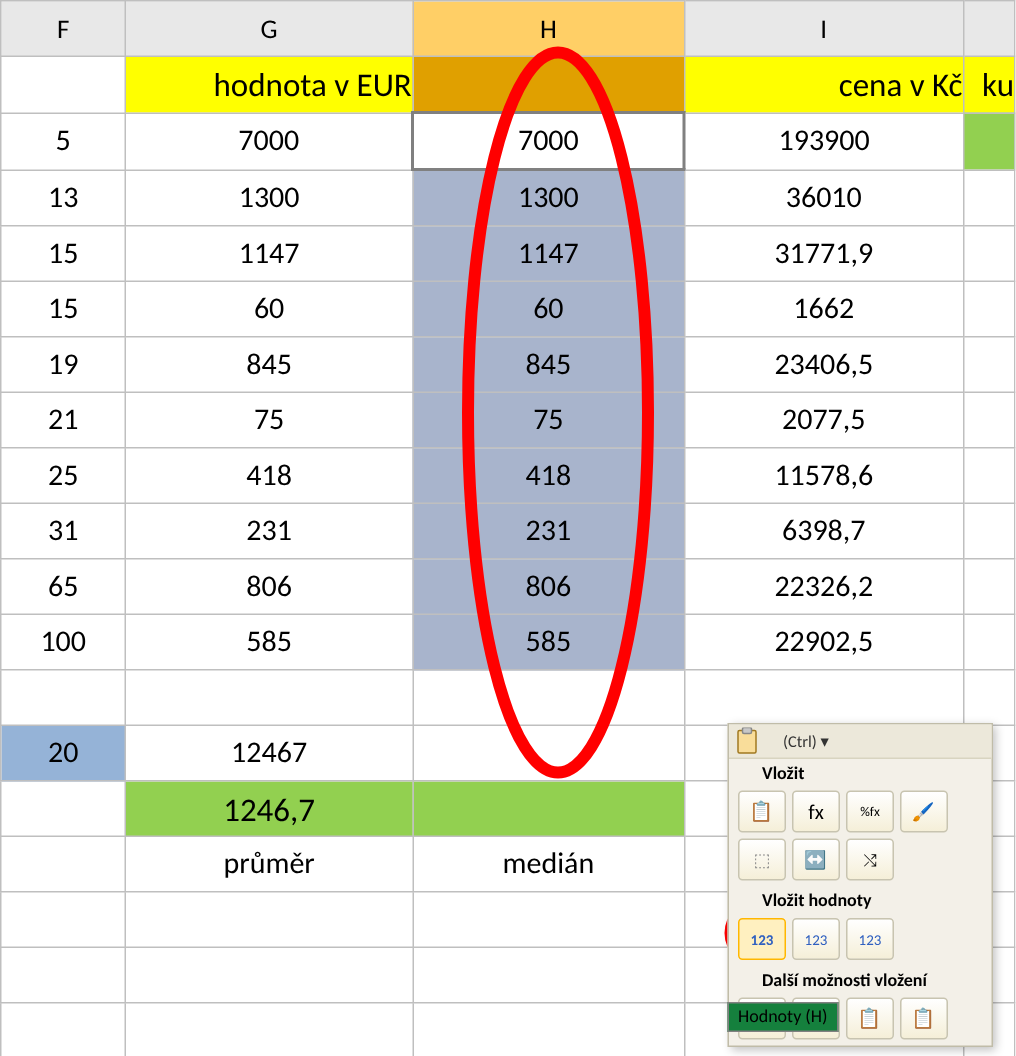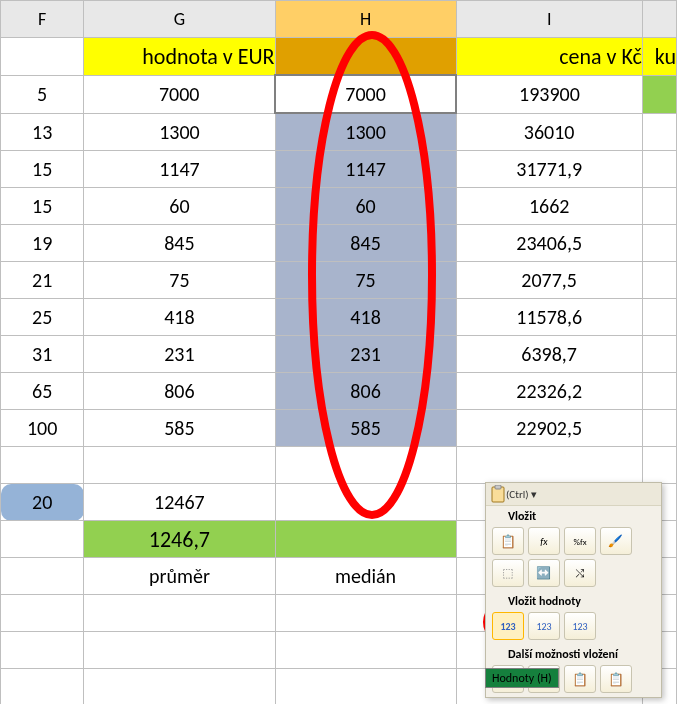--- a/index.html
+++ b/index.html
@@ -47,21 +47,20 @@
     background: #e0a000;
   }
   .selcell {
     background: #a8b4cc;
   }
   .green {
     background: #92d050;
   }
   .blue {
     background: #95b3d7;
-    border-radius: 10px;
   }
   .thick-border {
     border: 2px solid #808080;
   }
   svg.annot {
     position: absolute;
     top: 0;
     left: 0;
     pointer-events: none;
   }
@@ -73,21 +72,21 @@
     width: 175px;
     background: #f3f0e8;
     border: 1px solid #c0bca8;
     box-shadow: 2px 2px 6px rgba(0,0,0,0.25);
     font-size: 12px;
   }
   .popup-header {
     display: flex;
     align-items: center;
     padding: 2px 4px;
-    gap: 0;
+    gap: 16px;
     border-bottom: 1px solid #d8d4c0;
     background: #ece8da;
     font-size: 11px;
   }
   .popup-section-title {
     font-weight: bold;
     padding: 3px 6px 2px 6px;
     font-size: 12px;
     margin-left: 16px;
   }
@@ -291,21 +290,21 @@
         <rect x="5" y="0" width="6" height="4" rx="1" fill="#c8c8c8" stroke="#888"></rect>
       </svg>
     <span class="ctrl-label">(Ctrl) ▾</span>
   </div>
   <div class="popup-section-title">Vložit</div>
   <div class="popup-grid">
     <div class="icon-btn">
         <span style="font-size:13px">📋</span>
       </div>
     <div class="icon-btn">
-        <span style="font-size:10px;font-style:italic">fx</span>
+        <span style="font-size:14px;">fx</span>
       </div>
     <div class="icon-btn">
         <span style="font-size:9px">%fx</span>
       </div>
     <div class="icon-btn">
         <span style="font-size:12px">🖌️</span>
       </div>
     <div class="icon-btn">
         <span style="font-size:12px;color:#888">⬚</span>
       </div>

